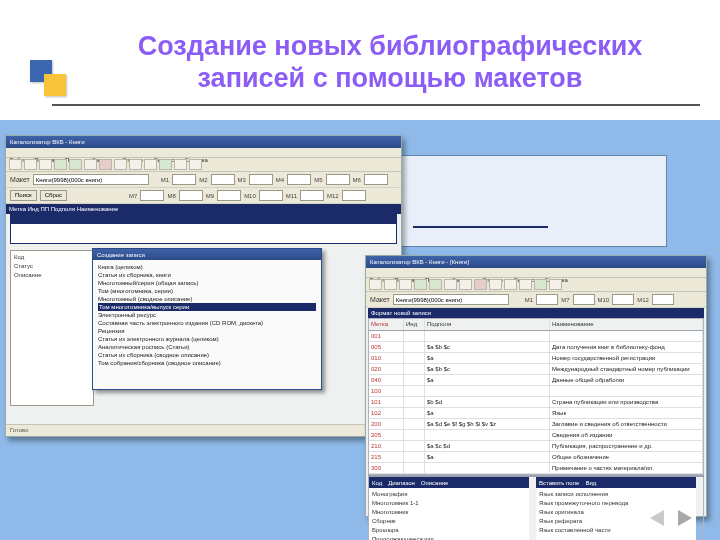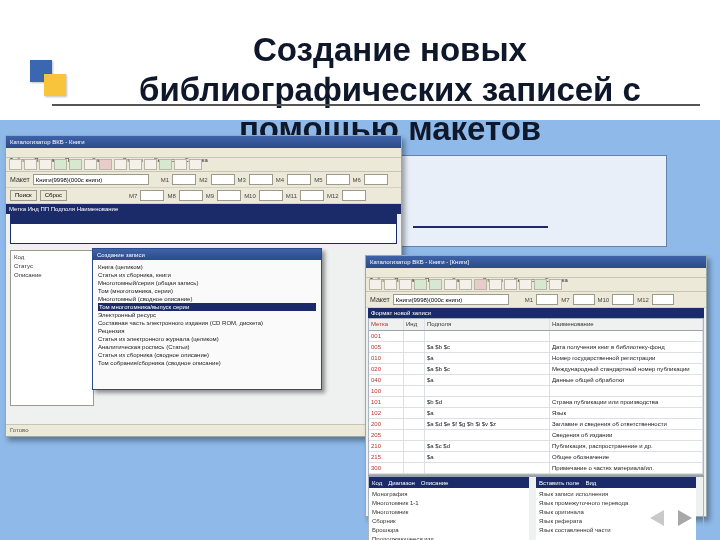--- a/index.html
+++ b/index.html
@@ -15,23 +15,23 @@
   .slide-bg {
     position: absolute;
     left: 0; top: 120px;
     width: 720px; height: 420px;
     background: #8eb9e8;
   }
   .title {
     position: absolute;
     left: 90px; top: 30px;
     width: 600px;
-    font-size: 33px;
+    font-size: 27px;
     font-weight: bold;
-    color: #0f172a;
+    color: #8b5cf6;
     text-align: center;
     line-height: 1.2;
   }
   .title-underline {
     position: absolute;
     left: 52px; top: 104px;
     width: 648px; height: 0;
     border-top: 2px solid #555;
   }
   .corner-decor {

